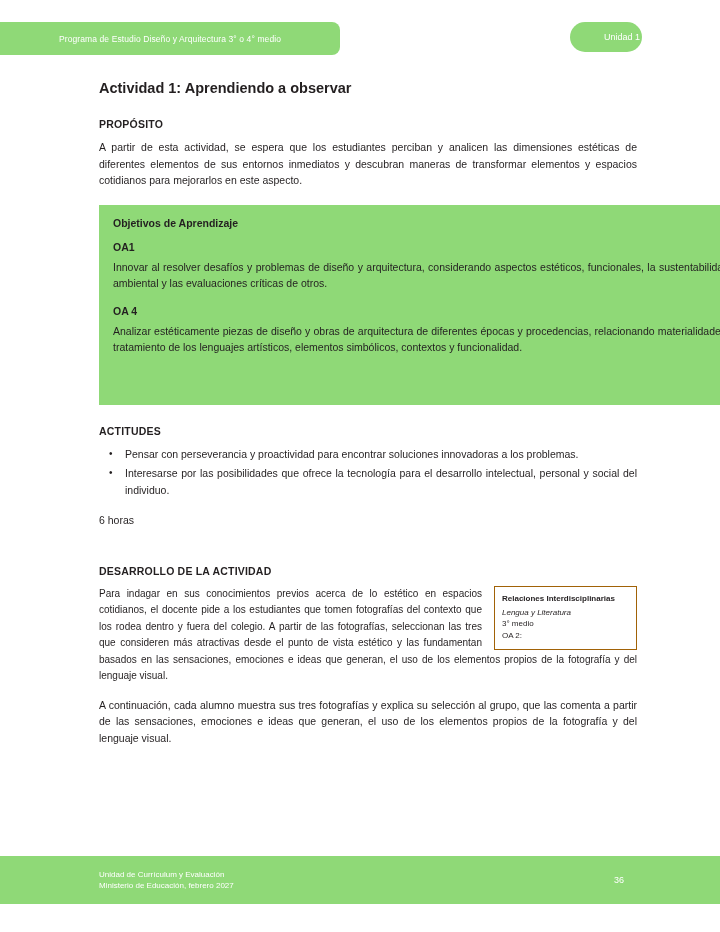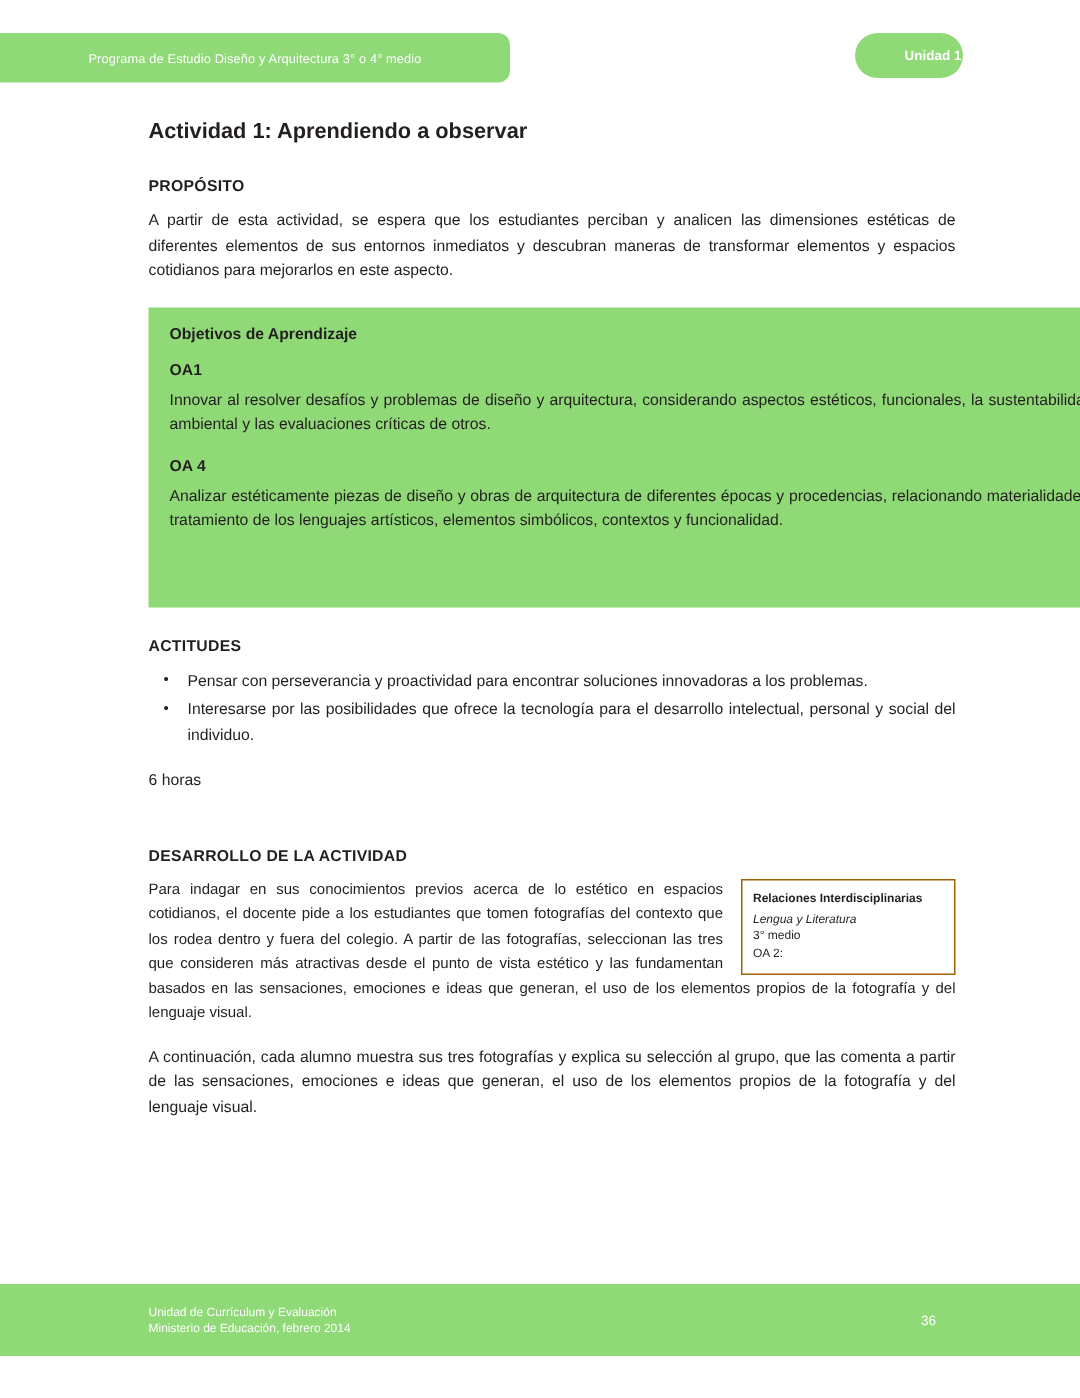--- a/index.html
+++ b/index.html
@@ -48,21 +48,21 @@
     height: 30px;
     background: #8fd977;
     border-radius: 16px;
     display: flex;
     align-items: center;
     justify-content: center;
   }
   .unit-pill span {
     color: #ffffff;
     font-size: 9px;
-    font-weight: bold;
+    font-weight: normal;
     margin-left: 32px;
   }
 
   
   .content {
     position: absolute;
     left: 99px;
     top: 80px;
     width: 538px;
   }
@@ -255,18 +255,18 @@
       <div class="float-right-spacer"></div>
       <p class="wrap-text">Para indagar en sus conocimientos previos acerca de lo estético en espacios cotidianos, el docente pide a los estudiantes que tomen fotografías del contexto que los rodea dentro y fuera del colegio. A partir de las fotografías, seleccionan las tres que consideren más atractivas desde el punto de vista estético y las fundamentan basados en las sensaciones, emociones e ideas que generan, el uso de los elementos propios de la fotografía y del lenguaje visual.</p>
     </div>
 
     <p class="body-text">A continuación, cada alumno muestra sus tres fotografías y explica su selección al grupo, que las comenta a partir de las sensaciones, emociones e ideas que generan, el uso de los elementos propios de la fotografía y del lenguaje visual.</p>
   </div>
 
   <div class="footer-bar">
     <div class="footer-left">
       <div>Unidad de Currículum y Evaluación</div>
-      <div>Ministerio de Educación, febrero 2014</div>
+      <div>Ministerio de Educación, febrero 2027</div>
     </div>
     <div class="footer-page">36</div>
   </div>
 
 </div>
 
 </body></html>

